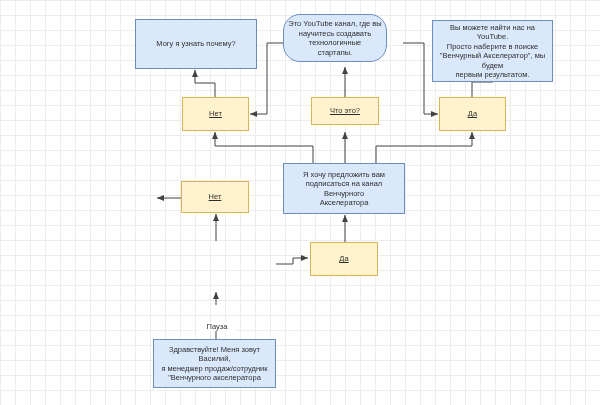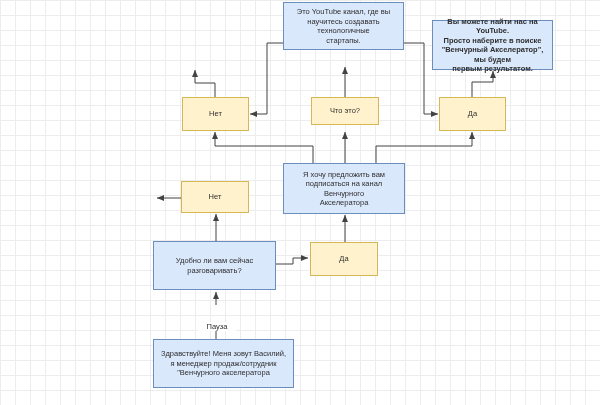--- a/index.html
+++ b/index.html
@@ -46,20 +46,21 @@
     color: #2e2e2e;
     white-space: pre-line;
   }
   .node.statement {
     background: var(--statement-fill, #dae8fc);
     border: 1px solid var(--statement-border, #6c8ebf);
   }
   .node.answer {
     background: var(--answer-fill, #fff2cc);
     border: 1px solid var(--answer-border, #d6b656);
+    text-decoration: underline;
   }
   .edge-label {
     position: absolute;
     font-size: 7.5px;
     line-height: 9px;
     color: #2e2e2e;
     text-align: center;
     background: #ffffff;
     padding: 0 1px;
   }
@@ -84,40 +85,39 @@
     <path class="wire" d="M345 163 L345 132" marker-end="url(#arrowhead)"></path>
     <path class="wire" d="M376 163 L376 146 L472 146 L472 132" marker-end="url(#arrowhead)"></path>
     <path class="wire" d="M345 242 L345 215" marker-end="url(#arrowhead)"></path>
     <path class="wire" d="M181 198 L157 198" marker-end="url(#arrowhead)"></path>
     <path class="wire" d="M216 241 L216 214" marker-end="url(#arrowhead)"></path>
     <path class="wire" d="M276 264 L293 264 L293 258 L308 258" marker-end="url(#arrowhead)"></path>
     <path class="wire" d="M216 339 L216 322" marker-end="url(#arrowhead)"></path>
     <path class="wire" d="M216 305 L216 292" marker-end="url(#arrowhead)"></path>
   </svg>
 
-  <div class="node statement" style="left:283px; top:2px;  width:121px; height:48px;"><span>Это YouTube канал, где вы
+  <div class="node statement" style="left:135px; top:19px;  width:122px; height:50px;"><span>Могу я узнать почему?</span></div>
+  <div class="node statement" style="left:283px; top:14px;  width:104px; height:48px;border-radius:17px;"><span>Это YouTube канал, где вы
 научитесь создавать технологичные
 стартапы.</span></div>
-  <div class="node statement" style="left:432px; top:20px;  width:121px; height:50px;font-weight:bold;"><span>Вы можете найти нас на YouTube.
+  <div class="node statement" style="left:432px; top:20px;  width:121px; height:62px;"><span>Вы можете найти нас на YouTube.
 Просто наберите в поиске
 "Венчурный Акселератор", мы будем
 первым результатом.</span></div>
 
   <div class="node answer" style="left:182px; top:97px;  width:67px;  height:34px;"><span>Нет</span></div>
   <div class="node answer" style="left:311px; top:97px;  width:68px;  height:28px;"><span>Что это?</span></div>
   <div class="node answer" style="left:439px; top:97px;  width:67px;  height:34px;"><span>Да</span></div>
 
   <div class="node statement" style="left:283px; top:163px; width:122px; height:51px;text-align:center;"><span>Я хочу предложить вам
 подписаться на канал Венчурного
 Акселератора</span></div>
   <div class="node answer" style="left:181px; top:181px; width:68px;  height:32px;"><span>Нет</span></div>
 
-  <div class="node statement" style="left:153px; top:241px; width:123px; height:49px;"><span>Удобно ли вам сейчас
-разговаривать?</span></div>
   <div class="node answer" style="left:310px; top:242px; width:68px;  height:34px;"><span>Да</span></div>
 
-  <div class="node statement" style="left:153px; top:339px; width:141px; height:49px;justify-content:center;"><span>Здравствуйте! Меня зовут Василий,
+  <div class="node statement" style="left:153px; top:339px; width:123px; height:49px;justify-content:center;"><span>Здравствуйте! Меня зовут Василий,
 я менеджер продаж/сотрудник
 "Венчурного акселератора</span></div>
 
   <div class="edge-label" style="left:198px; top:306px; width:36px;margin-top:16px;">Пауза</div>
 
 </div>
 
 </body></html>

